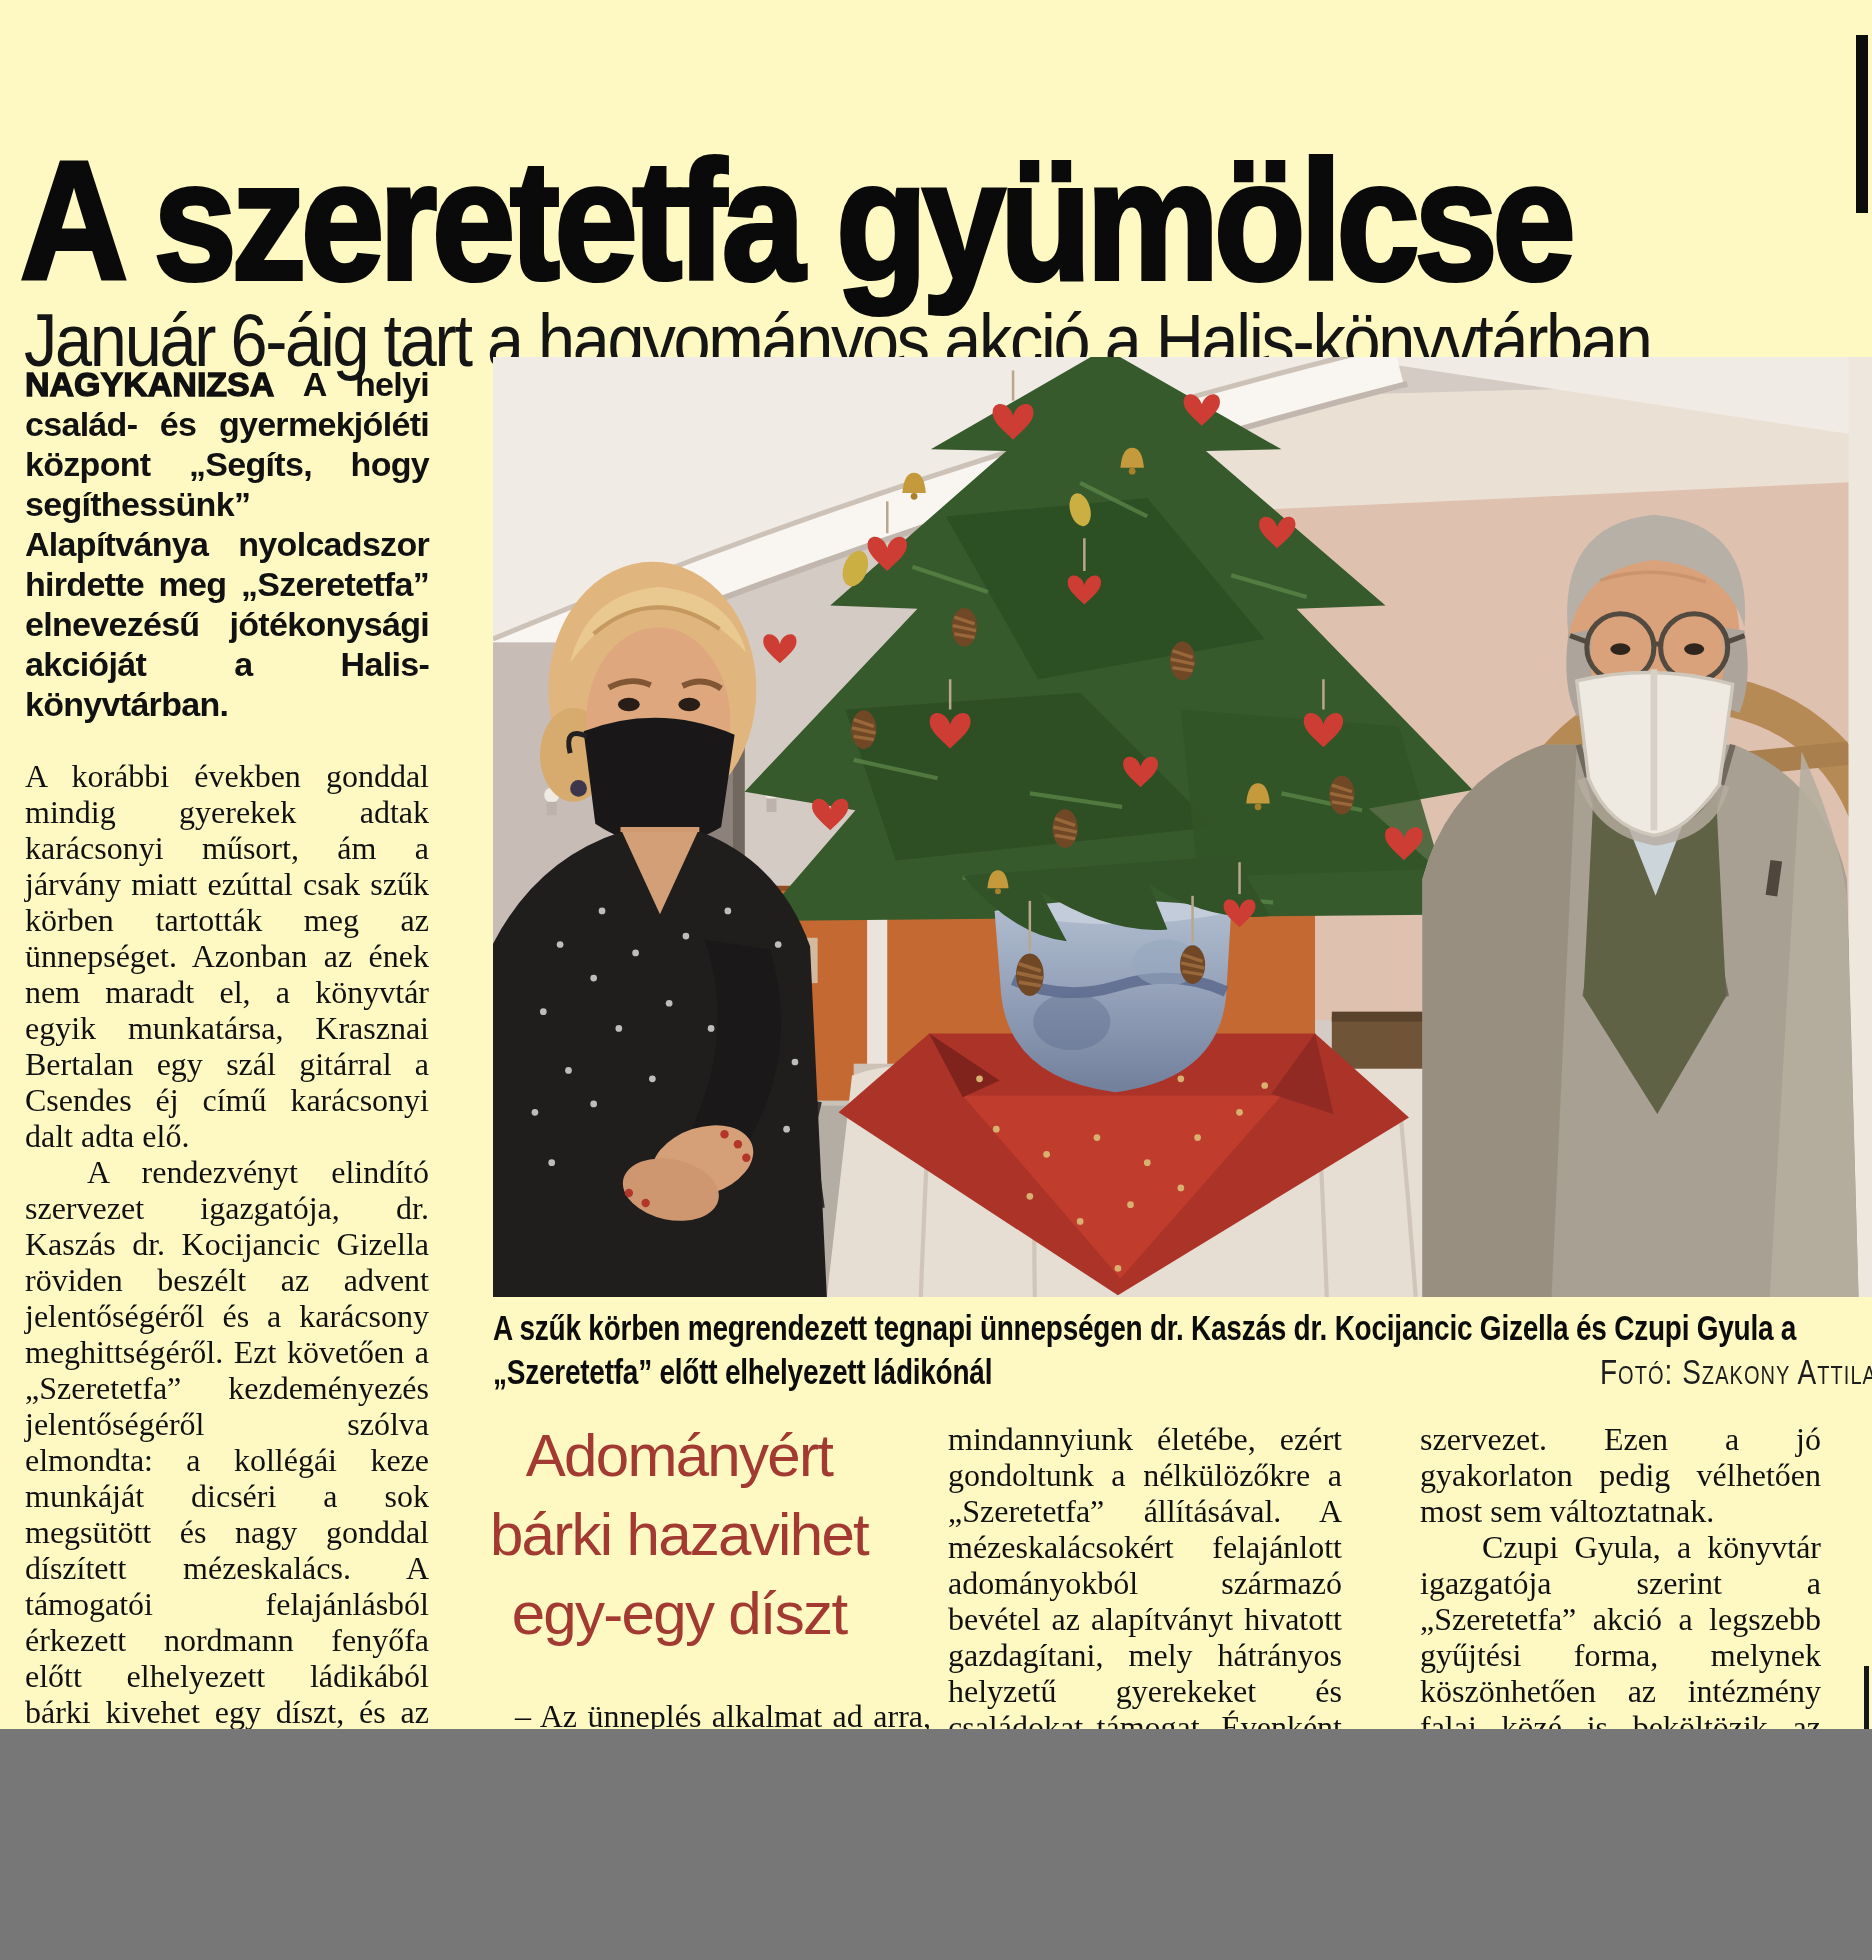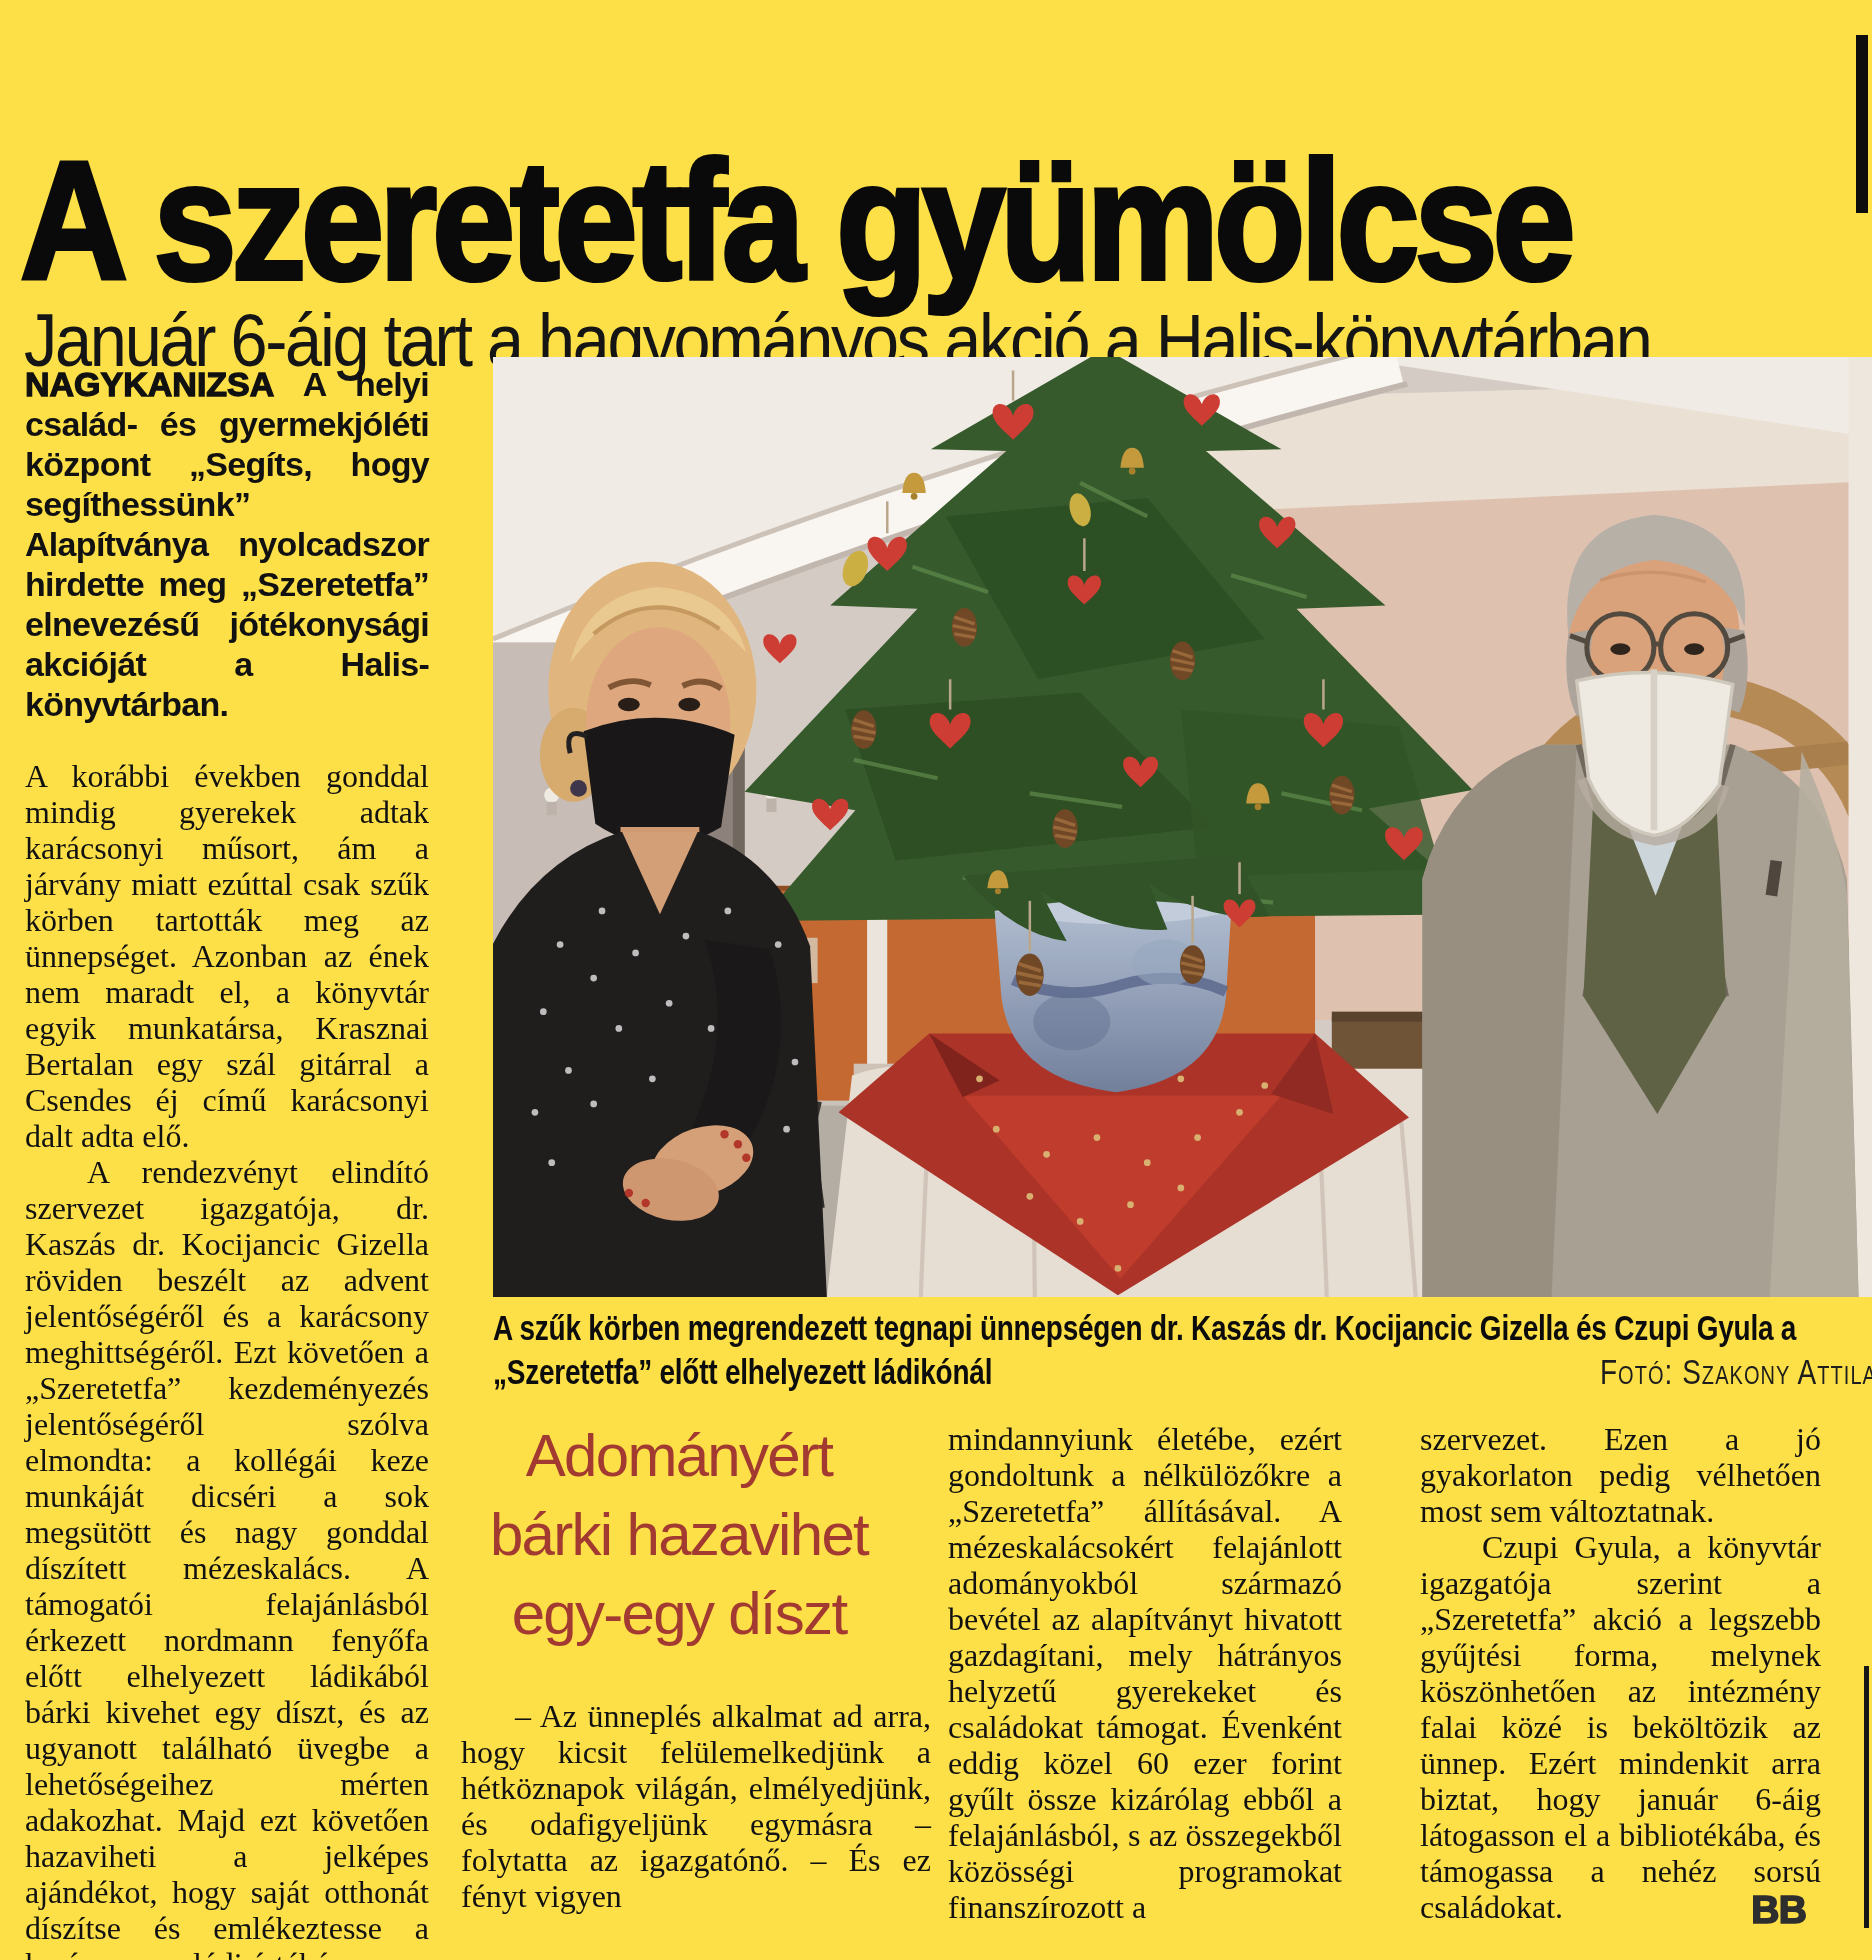--- a/index.html
+++ b/index.html
@@ -1,17 +1,17 @@
 <!DOCTYPE html>
 <html lang="hu" style="font-size:13.4px"><head>
 <meta charset="utf-8">
 <style>
   html,body{margin:0;padding:0;background:#777;}
   .page{
-    position:relative;width:1873px;height:1960px;background:#fde047;
+    position:relative;width:1873px;height:1729px;background:#fef9c3;
     overflow:hidden;font-family:"Liberation Serif",serif;color:#111;
   }
   
   .headline{
     position:absolute;left:20px;top:15px;white-space:nowrap;
     font-family:"Liberation Sans",sans-serif;font-weight:700;
     font-size:169px;letter-spacing:-5.9px;color:#0a0a0a;
     -webkit-text-stroke:4.2px #0a0a0a;
     transform:scaleX(0.885);transform-origin:left top;line-height:1.1;
   }

